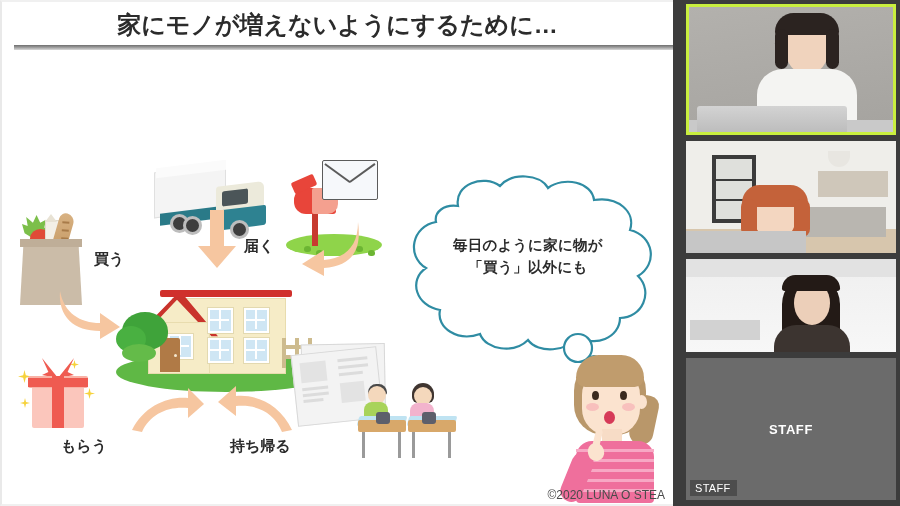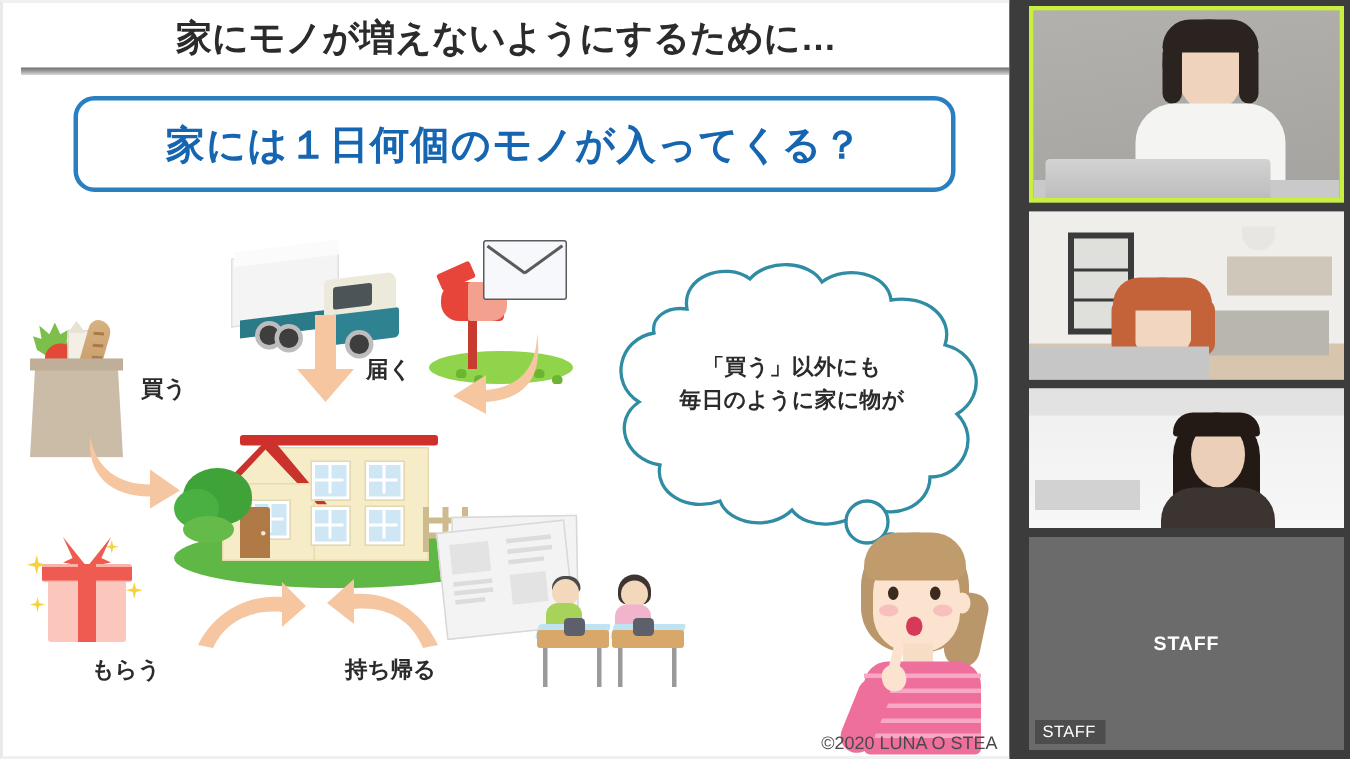--- a/index.html
+++ b/index.html
@@ -7,21 +7,21 @@
     background: #ffffff;
   }
   body {
     width: 900px; height: 506px;
     overflow: hidden;
     font-family: "Liberation Sans", "DejaVu Sans", sans-serif;
   }
   #app {
     position: relative;
     width: 900px; height: 506px;
-    background: #b91c1c;
+    background: #14b8a6;
     display: flex;
   }
 
   
   .slide {
     position: relative;
     width: 673px; height: 506px;
     background: #ffffff;
     box-sizing: border-box;
     border-left: 2px solid #e9e9e9;
@@ -455,23 +455,20 @@
 </head>
 <body>
 
 <div id="app">
 
   <div class="slide">
 
     <div class="slide-title">家にモノが増えないようにするために…</div>
     <div class="title-rule"></div>
 
-    <div class="q-box">
-      <div class="q-box-text">家には１日何個のモノが入ってくる？</div>
-    </div>
 
     <div class="canvas">
 
       <div class="abs bag">
         <div class="lettuce"></div>
         <div class="carrot"></div>
         <div class="tomato"></div>
         <div class="milk"></div>
         <div class="baguette"></div>
         <div class="bag-body"></div>
@@ -610,22 +607,22 @@
                    C176 4, 204 10, 206 28 C230 24, 248 40, 242 58
                    C266 64, 270 92, 250 104 C266 120, 254 146, 232 146
                    C232 166, 206 176, 190 164 C180 180, 150 182, 140 168
                    C126 182, 98 178, 92 162 C70 170, 48 156, 52 138
                    C28 134, 20 108, 38 96 C18 84, 24 54, 48 50
                    C46 40, 56 32, 70 34 Z" fill="#ffffff" stroke="#2f8ca3" stroke-width="2.2"></path>
           <circle cx="190" cy="176" r="14" fill="#ffffff" stroke="#2f8ca3" stroke-width="2.2"></circle>
           <circle cx="206" cy="192" r="8" fill="#ffffff" stroke="#2f8ca3" stroke-width="2.2"></circle>
         </svg>
         <div class="bubble-text">
+          <div>毎日のように家に物が</div>
           <div>「買う」以外にも</div>
-          <div>毎日のように家に物が</div>
         </div>
       </div>
 
       <div class="abs girl">
         <div class="g-hair-back"></div>
         <div class="g-pony"></div>
         <div class="g-ear"></div>
         <div class="g-face"></div>
         <div class="g-bang"></div>
         <div class="g-eye" style="left:34px;"></div>

